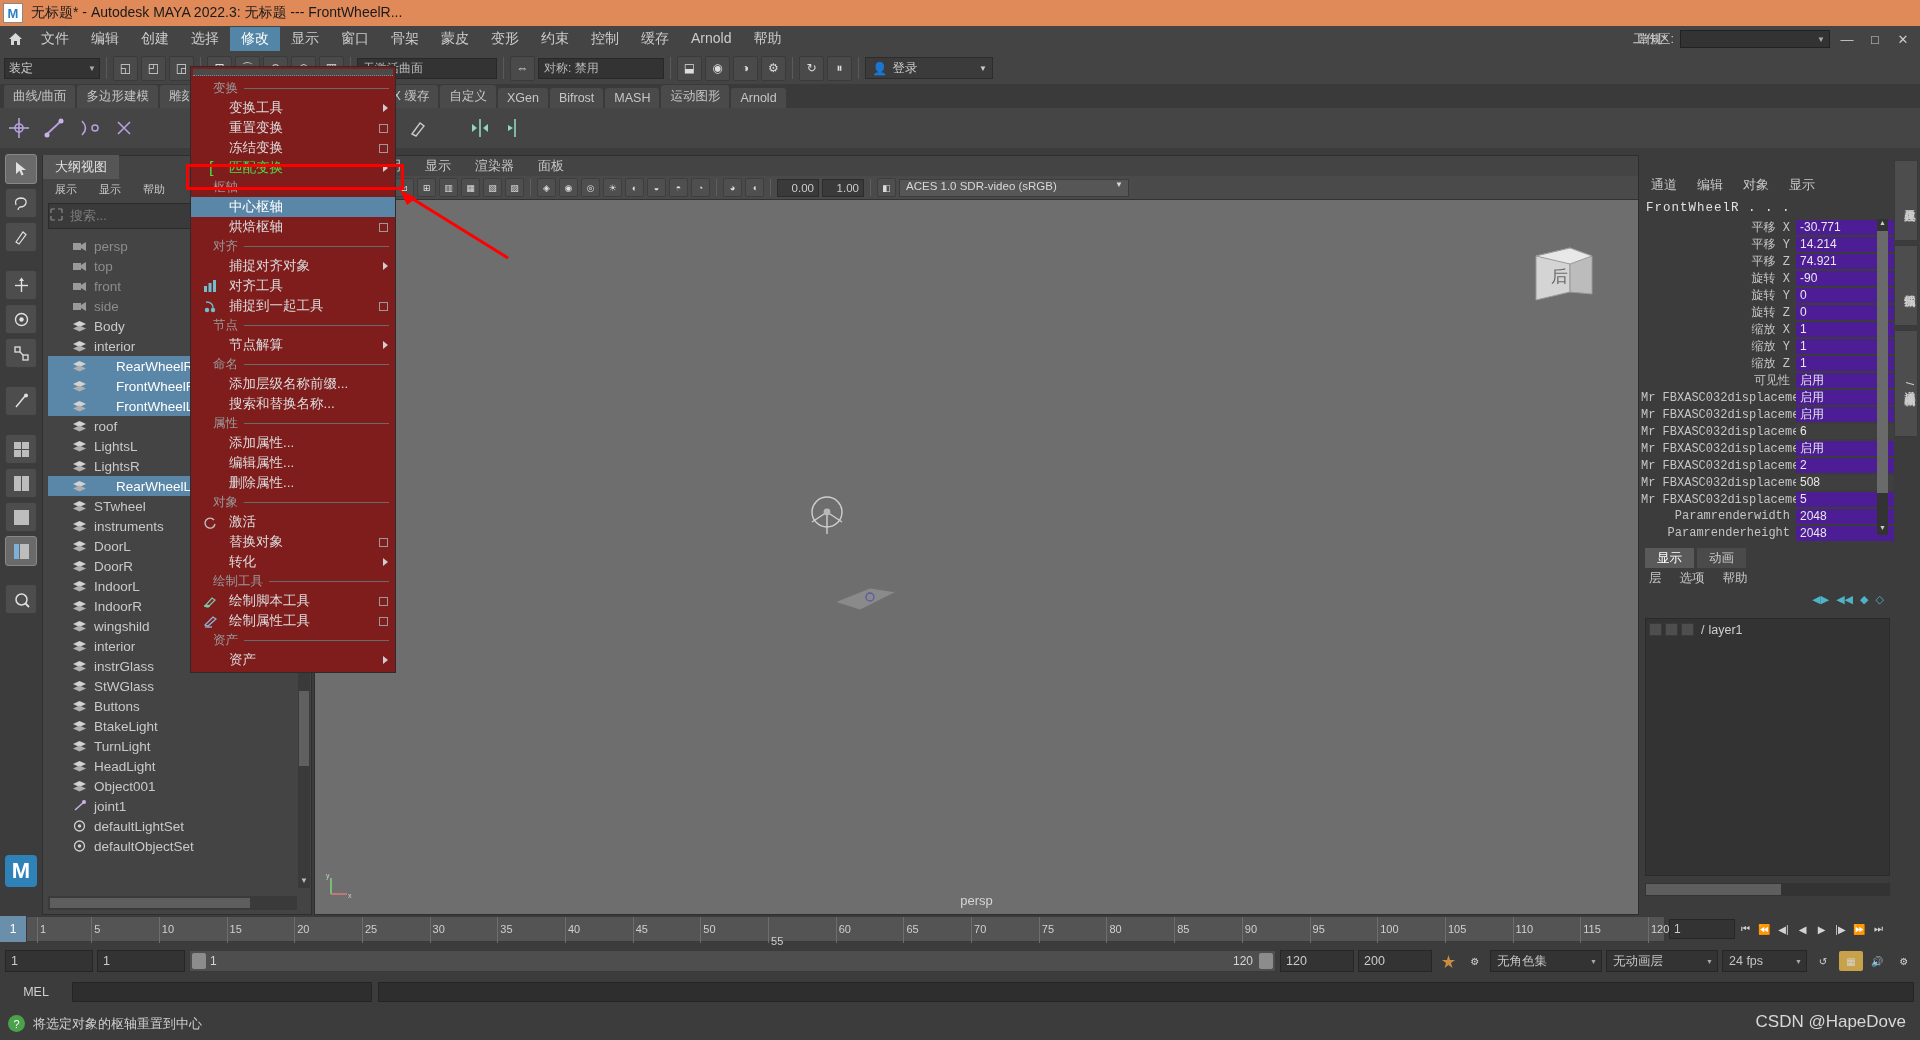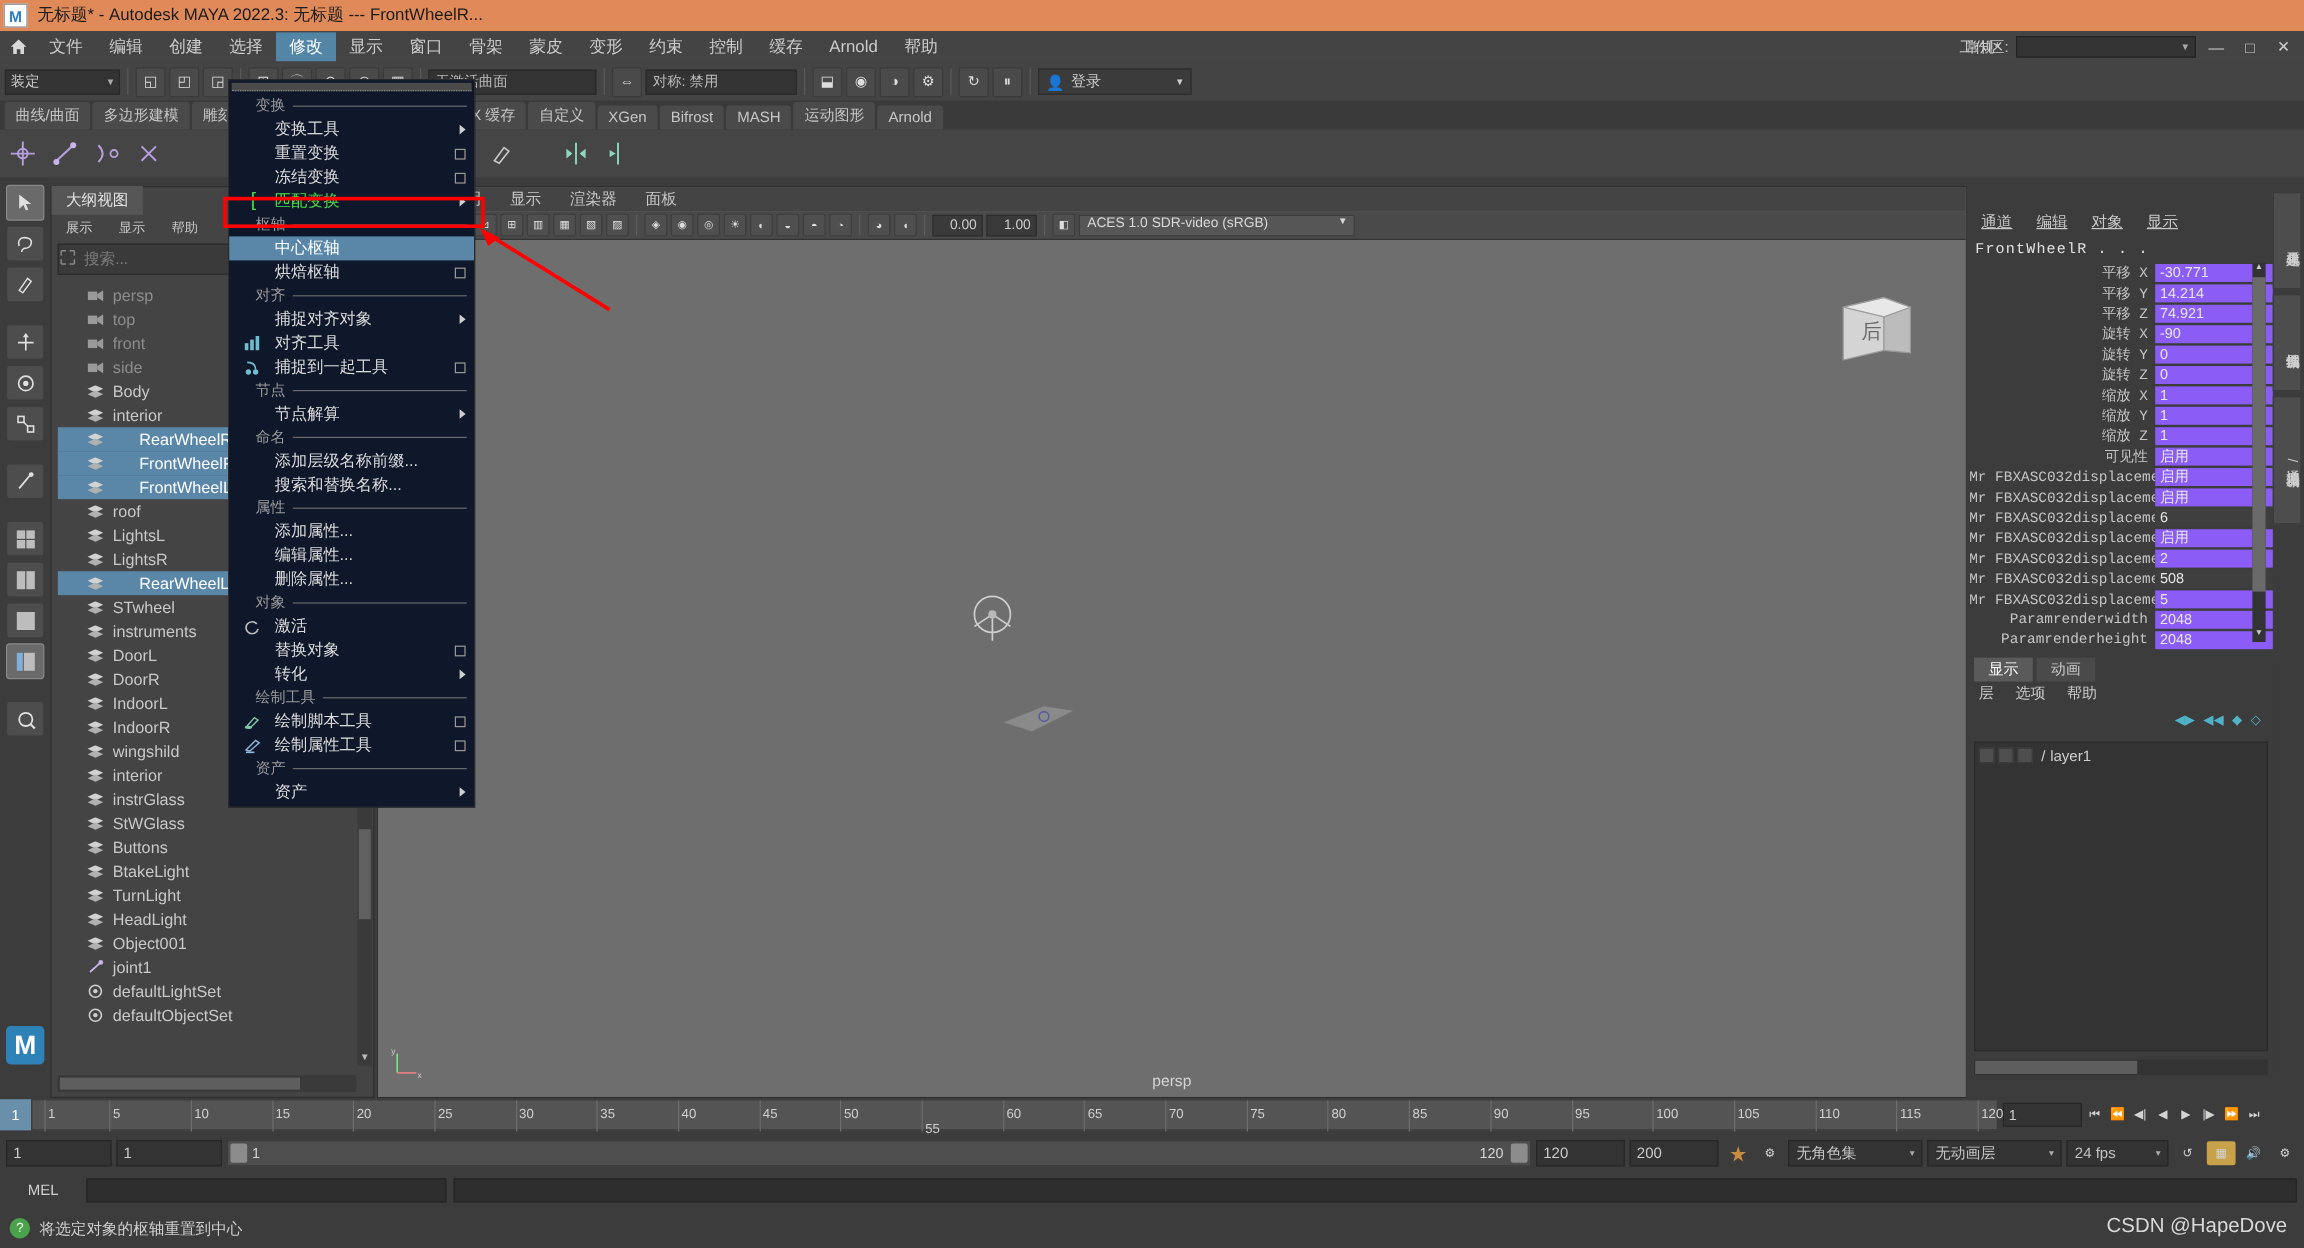--- a/index.html
+++ b/index.html
@@ -99,27 +99,27 @@
   .vpfld{height:18px;background:#3a3a3a;border:1px solid #2c2c2c;color:#ccc;font-size:11.5px;
     display:flex;align-items:center;justify-content:flex-end;padding:0 4px;}
   .vpcol{height:18px;background:#565656;border:1px solid #3c3c3c;color:#d8d8d8;font-size:11.5px;
     display:flex;align-items:flex-start;padding:0 6px;width:230px;position:relative;}
   #vpcanvas{position:absolute;left:0;top:44px;right:0;bottom:0;background:#6e6e6e;overflow:hidden;}
   #vplabel{position:absolute;left:0;right:0;bottom:6px;text-align:center;font-size:13px;color:#d5d5d5;}
 
   
   #chbox{position:absolute;left:1641px;top:175px;width:253px;height:370px;background:#3c3c3c;}
   #chbox .cmenu{height:20px;display:flex;align-items:center;gap:20px;padding-left:10px;
-    font-size:13px;color:#c8c8c8;text-decoration:underline;}
+    font-size:13px;color:#c8c8c8;}
   #chbox .objname{font-family:"Liberation Mono","DejaVu Sans Mono",monospace;font-size:12.5px;
     color:#e2e2e2;padding:6px 0 4px 5px;letter-spacing:1px;}
   .attrrow{display:flex;align-items:center;height:16px;margin-bottom:1px;}
   .attrrow .an{flex:1;text-align:right;padding-right:6px;font-size:12px;color:#c5c5c5;
     font-family:"Liberation Mono","DejaVu Sans Mono",monospace;white-space:nowrap;overflow:hidden;}
-  .attrrow .av{width:98px;height:15px;background:#8b5cf6;color:#e8e8e8;font-size:12px;
+  .attrrow .av{width:98px;height:15px;background:#4c1d95;color:#e8e8e8;font-size:12px;
     padding-left:4px;display:flex;align-items:center;}
   .attrrow .av.dark{background:#3f3f3f;}
   #chbox .cscroll{position:absolute;right:6px;top:44px;width:11px;height:316px;background:#333;}
   #chbox .cscroll .thumb{position:absolute;left:0;top:12px;width:11px;height:262px;background:#6a6a6a;}
   #chbox .cscroll .a{position:absolute;left:0;width:11px;height:11px;text-align:center;
     font-size:7px;color:#ccc;}
 
   
   #rtabs{position:absolute;left:1894px;top:160px;width:26px;height:430px;}
   #rtabs .rt{width:24px;background:#4d4d4d;border:1px solid #3a3a3a;color:#cfcfcf;font-size:11.5px;
@@ -176,21 +176,21 @@
   #cmdline .out{flex:1;height:20px;background:#2e2e2e;border:1px solid #242424;}
 
   
   #helpline{position:absolute;left:0;top:1007px;width:1920px;height:33px;background:#3c3c3c;
     display:flex;align-items:center;gap:8px;padding-left:8px;font-size:13px;color:#cfcfcf;}
   #helpline .gicon{width:17px;height:17px;border-radius:50%;background:#4aa34a;color:#fff;
     font-size:11px;display:flex;align-items:center;justify-content:center;}
   #watermark{position:absolute;right:14px;top:1012px;font-size:17px;color:#d8d8d8;}
 
   
-  #dropmenu{position:absolute;left:190px;top:66px;width:206px;background:#0f172a;
+  #dropmenu{position:absolute;left:190px;top:66px;width:206px;background:#7f1d1d;
     border:1px solid #2c2c2c;z-index:60;padding:2px 0;}
   #dropmenu .grip{height:7px;background:#4a4a4a;border-bottom:1px dotted #8a8a8a;margin:0 2px 3px 2px;}
   #dropmenu .sect{display:flex;align-items:center;gap:6px;padding:1px 0 1px 22px;font-size:12.5px;color:#9a9a9a;}
   #dropmenu .sect .ln{flex:1;height:1px;background:#6a6a6a;margin-right:6px;}
   #dropmenu .mrow{position:relative;display:flex;align-items:center;height:20px;
     padding-left:38px;font-size:13.5px;color:#dcdcdc;}
   #dropmenu .mrow .gi{position:absolute;left:10px;width:18px;height:16px;display:flex;
     align-items:center;justify-content:center;}
   #dropmenu .mrow .box{position:absolute;right:7px;width:9px;height:9px;border:1px solid #9a9a9a;}
   #dropmenu .mrow .tri{position:absolute;right:7px;width:0;height:0;

